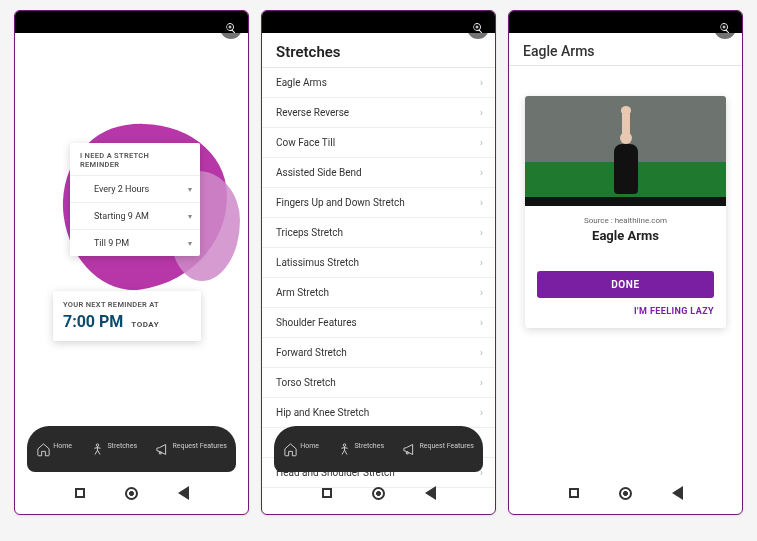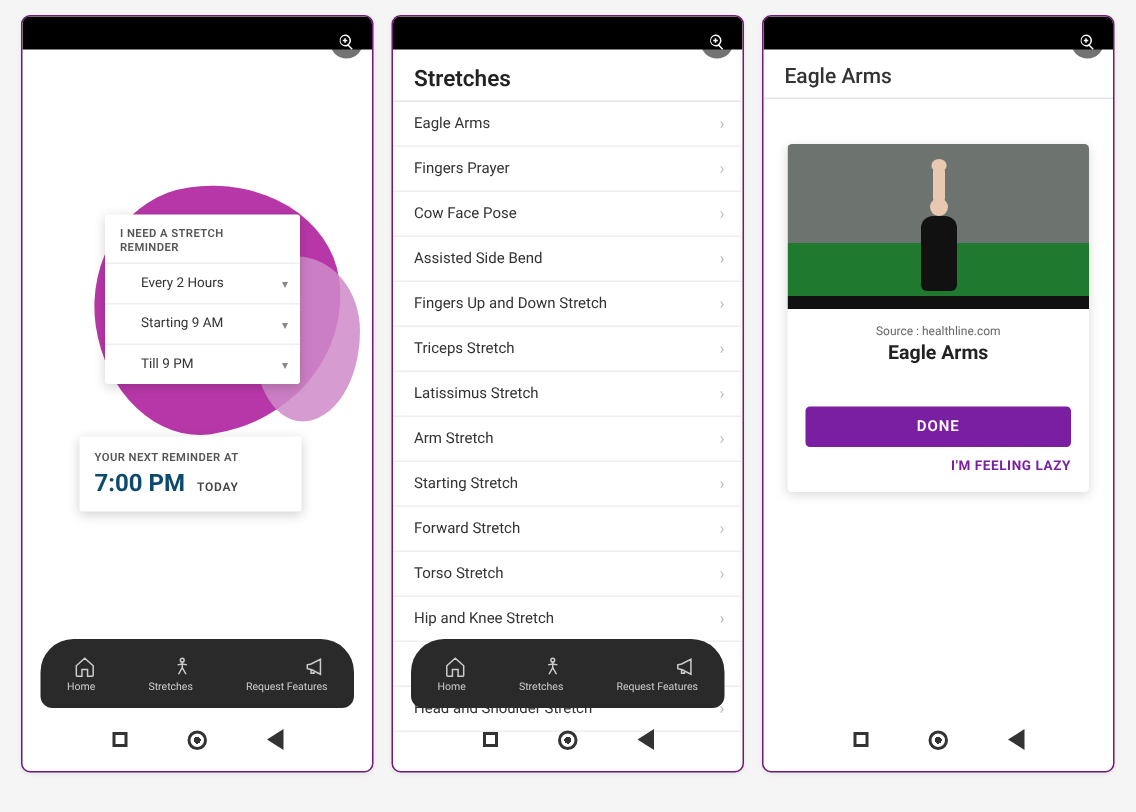--- a/index.html
+++ b/index.html
@@ -187,21 +187,21 @@
     left: 12px; right: 12px; bottom: 42px;
     height: 46px;
     background: #2a2a2a;
     border-radius: 22px 22px 8px 8px;
     display: flex;
     align-items: center;
     justify-content: space-around;
     color: #ddd;
   }
   .appnav .item {
-    display: flex; flex-direction: column; align-items: flex-end; gap: 2px;
+    display: flex; flex-direction: row; align-items: flex-start; gap: 2px;
     font-size: 7px; color: #ccc;
   }
   .appnav .item svg { width: 15px; height: 15px; fill: none; stroke: #ccc; stroke-width: 1.6; }
 
   
   .sysnav {
     position: absolute;
     bottom: 8px; left: 0; right: 0;
     height: 26px;
     display: flex; align-items: center; justify-content: center;
@@ -293,25 +293,25 @@
   </div>
   <div class="statusbar"></div>
   <div class="content">
     <div class="s2-title">Stretches</div>
     <div class="list">
       <div class="list-row">
           <span>Eagle Arms</span>
           <span class="chev">›</span>
         </div>
       <div class="list-row">
-          <span>Fingers Prayer</span>
-          <span class="chev">›</span>
-        </div>
-      <div class="list-row">
-          <span>Cow Face Pose</span>
+          <span>Reverse Reverse</span>
+          <span class="chev">›</span>
+        </div>
+      <div class="list-row">
+          <span>Cow Face Till</span>
           <span class="chev">›</span>
         </div>
       <div class="list-row">
           <span>Assisted Side Bend</span>
           <span class="chev">›</span>
         </div>
       <div class="list-row">
           <span>Fingers Up and Down Stretch</span>
           <span class="chev">›</span>
         </div>
@@ -321,21 +321,21 @@
         </div>
       <div class="list-row">
           <span>Latissimus Stretch</span>
           <span class="chev">›</span>
         </div>
       <div class="list-row">
           <span>Arm Stretch</span>
           <span class="chev">›</span>
         </div>
       <div class="list-row">
-          <span>Starting Stretch</span>
+          <span>Shoulder Features</span>
           <span class="chev">›</span>
         </div>
       <div class="list-row">
           <span>Forward Stretch</span>
           <span class="chev">›</span>
         </div>
       <div class="list-row">
           <span>Torso Stretch</span>
           <span class="chev">›</span>
         </div>

